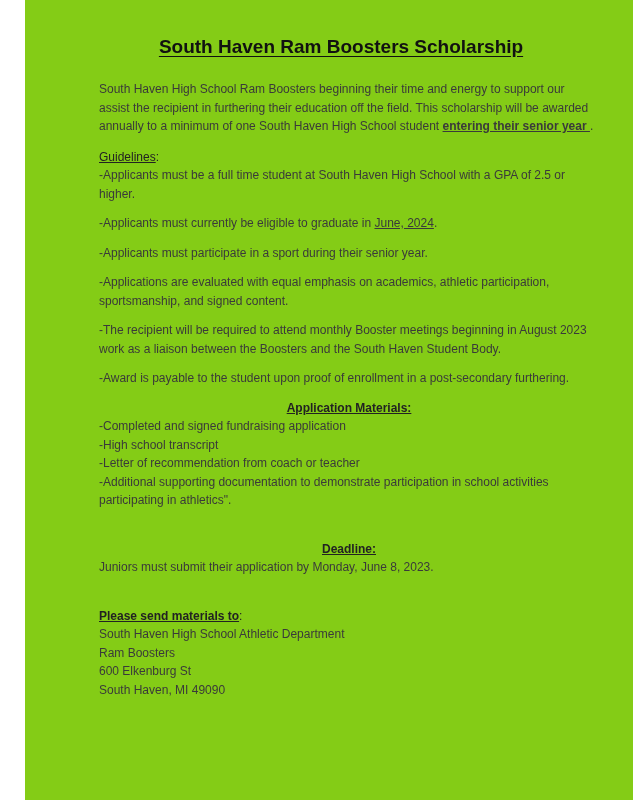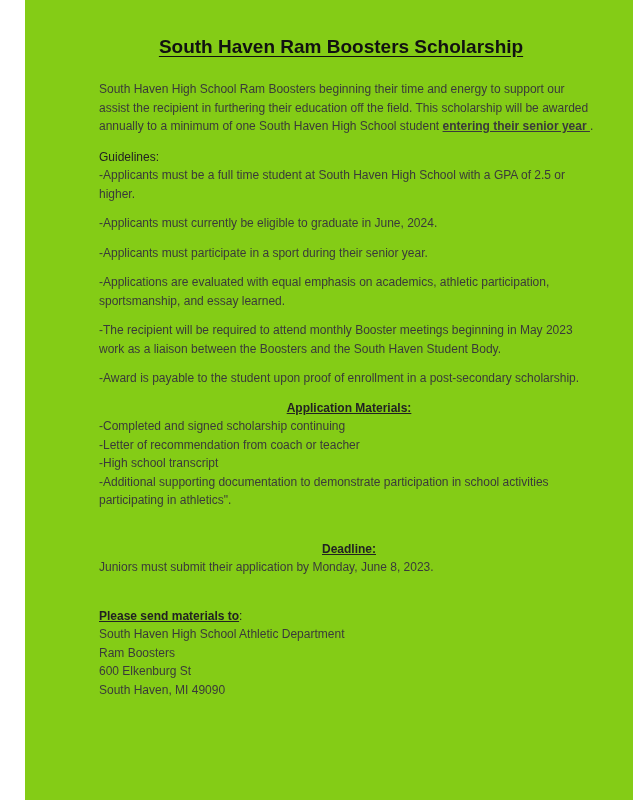--- a/index.html
+++ b/index.html
@@ -20,21 +20,21 @@
     position: absolute; top: 36px; left: 0; width: 632px;
     text-align: center;
     font-size: 19px; font-weight: bold; color: #111111;
   }
   .title span { text-decoration: underline; text-underline-offset: 3px; }
   .content {
     position: absolute; left: 74px; top: 80px; width: 500px;
     font-size: 12px; line-height: 18.5px; color: #3a3a3a;
   }
   .p { margin: 0; }
-  .u { }
+  .u { text-decoration: underline; }
   .ub { text-decoration: underline; font-weight: bold; text-align: center; }
   .heading { margin: 0; color: #222; }
   .gap-s { height: 11px; }
   .gap-m { height: 12px; }
   .gap-l { height: 30px; }
 </style>
 </head>
 <body>
 
 <div class="page">
@@ -53,35 +53,35 @@
 
     <div>
       <p class="heading"><span class="u">Guidelines</span><span>:</span></p>
       <p class="p">-Applicants must be a full time student at South Haven High School with a GPA of 2.5 or higher.</p>
       <div class="gap-s"></div>
       <p class="p"><span>-Applicants must currently be eligible to graduate in </span><span class="u">June, 2024</span><span>.</span></p>
       <div class="gap-s"></div>
       <p class="p">-Applicants must participate in a sport during their senior year.</p>
       <div class="gap-s"></div>
       <p class="p">-Applications are evaluated with equal emphasis on academics, athletic participation,</p>
-      <p class="p">sportsmanship, and essay learned.</p>
+      <p class="p">sportsmanship, and signed content.</p>
       <div class="gap-s"></div>
-      <p class="p">-The recipient will be required to attend monthly Booster meetings beginning in May 2023</p>
+      <p class="p">-The recipient will be required to attend monthly Booster meetings beginning in August 2023</p>
       <p class="p">work as a liaison between the Boosters and the South Haven Student Body.</p>
       <div class="gap-s"></div>
-      <p class="p">-Award is payable to the student upon proof of enrollment in a post-secondary scholarship.</p>
+      <p class="p">-Award is payable to the student upon proof of enrollment in a post-secondary furthering.</p>
     </div>
 
     <div class="gap-s"></div>
 
     <div>
       <p class="heading ub">Application Materials:</p>
-      <p class="p">-Completed and signed scholarship continuing</p>
+      <p class="p">-Completed and signed fundraising application</p>
+      <p class="p">-High school transcript</p>
       <p class="p">-Letter of recommendation from coach or teacher</p>
-      <p class="p">-High school transcript</p>
       <p class="p">-Additional supporting documentation to demonstrate participation in school activities</p>
       <p class="p">participating in athletics".</p>
     </div>
 
     <div class="gap-l"></div>
 
     <div>
       <p class="heading ub">Deadline:</p>
       <p class="p">Juniors must submit their application by Monday, June 8, 2023.</p>
     </div>

